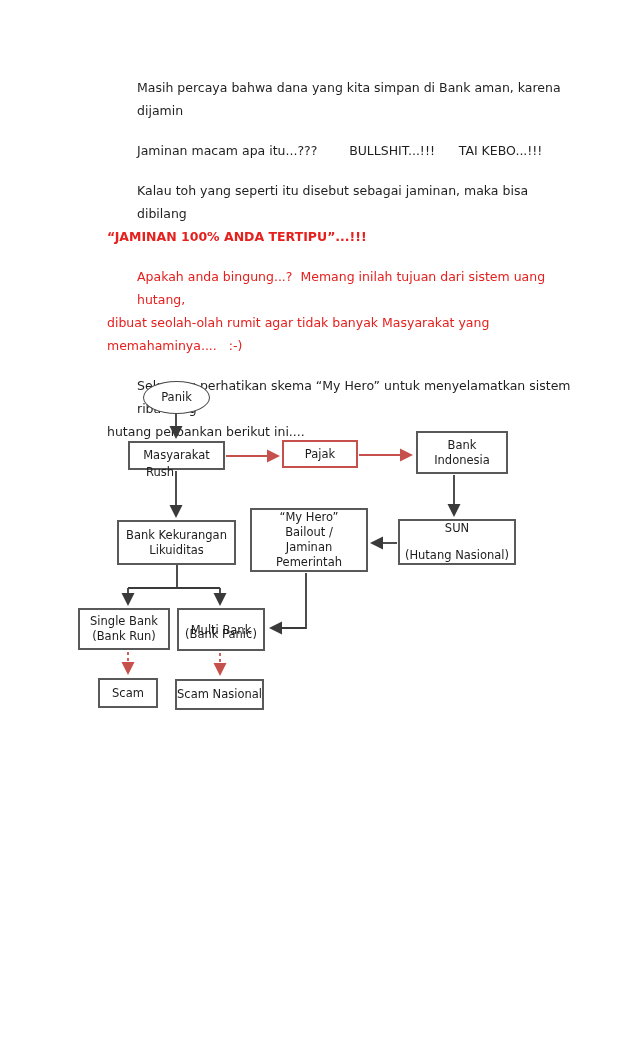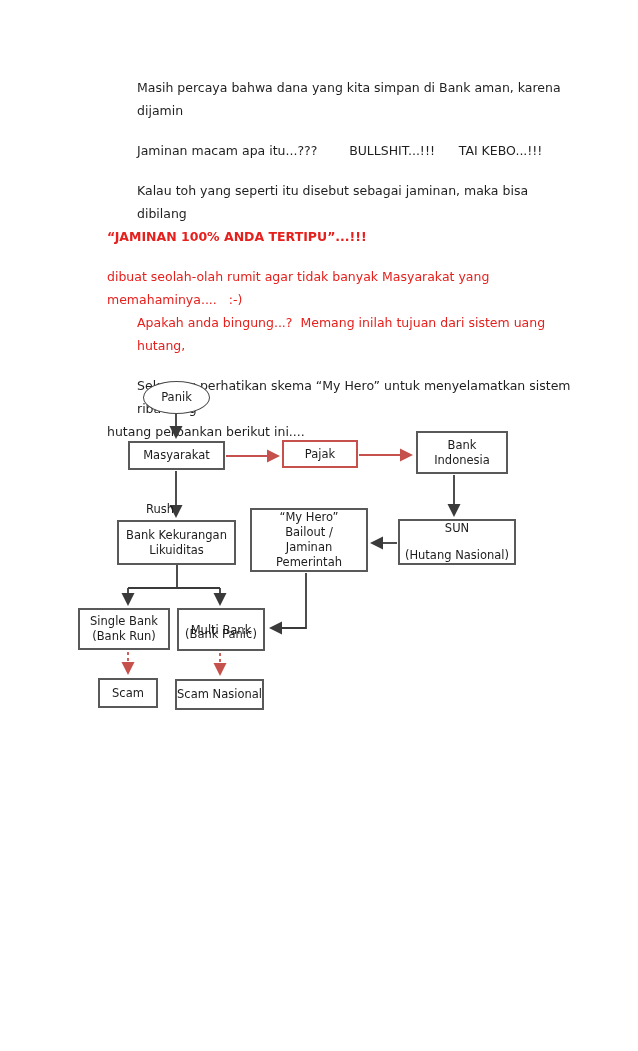--- a/index.html
+++ b/index.html
@@ -35,22 +35,22 @@
       <div class="line indent">Masih percaya bahwa dana yang kita simpan di Bank aman, karena dijamin</div>
     </div>
     <div class="para">
       <div class="line indent">Jaminan macam apa itu...???        BULLSHIT...!!!      TAI KEBO...!!!</div>
     </div>
     <div class="para">
       <div class="line indent">Kalau toh yang seperti itu disebut sebagai jaminan, maka bisa dibilang</div>
       <div class="line redbold">“JAMINAN 100% ANDA TERTIPU”...!!!</div>
     </div>
     <div class="para">
+      <div class="line red indent">Apakah anda bingung...?  Memang inilah tujuan dari sistem uang hutang,</div>
       <div class="line red">dibuat seolah-olah rumit agar tidak banyak Masyarakat yang memahaminya....   :-)</div>
-      <div class="line red indent">Apakah anda bingung...?  Memang inilah tujuan dari sistem uang hutang,</div>
     </div>
     <div class="para">
       <div class="line indent">Sekarang perhatikan skema “My Hero” untuk menyelamatkan sistem riba uang</div>
       <div class="line">hutang perbankan berikut ini....</div>
     </div>
   </div>
 
   <svg class="connectors" width="638" height="1051" viewBox="0 0 638 1051" aria-hidden="true">
     <defs>
       <marker id="mB" viewBox="0 0 10 10" refX="8.5" refY="5" markerWidth="7.5" markerHeight="7.5" orient="auto-start-reverse">
@@ -75,21 +75,21 @@
   </svg>
 
   <div class="node ellipse" style="left:143px;top:381px;width:67px;height:33px;">
     <span>Panik</span>
   </div>
 
   <div class="node" style="left:128px;top:441px;width:97px;height:29px;">
     <span>Masyarakat</span>
   </div>
 
-  <div class="free-label" style="left:146px;top:502px;">Rush</div>
+  <div class="free-label" style="left:146px;top:465px;">Rush</div>
 
   <div class="node red-border" style="left:282px;top:440px;width:76px;height:28px;">
     <span>Pajak</span>
   </div>
 
   <div class="node" style="left:416px;top:431px;width:92px;height:43px;">
     <span>Bank</span>
     <span>Indonesia</span>
   </div>
 

